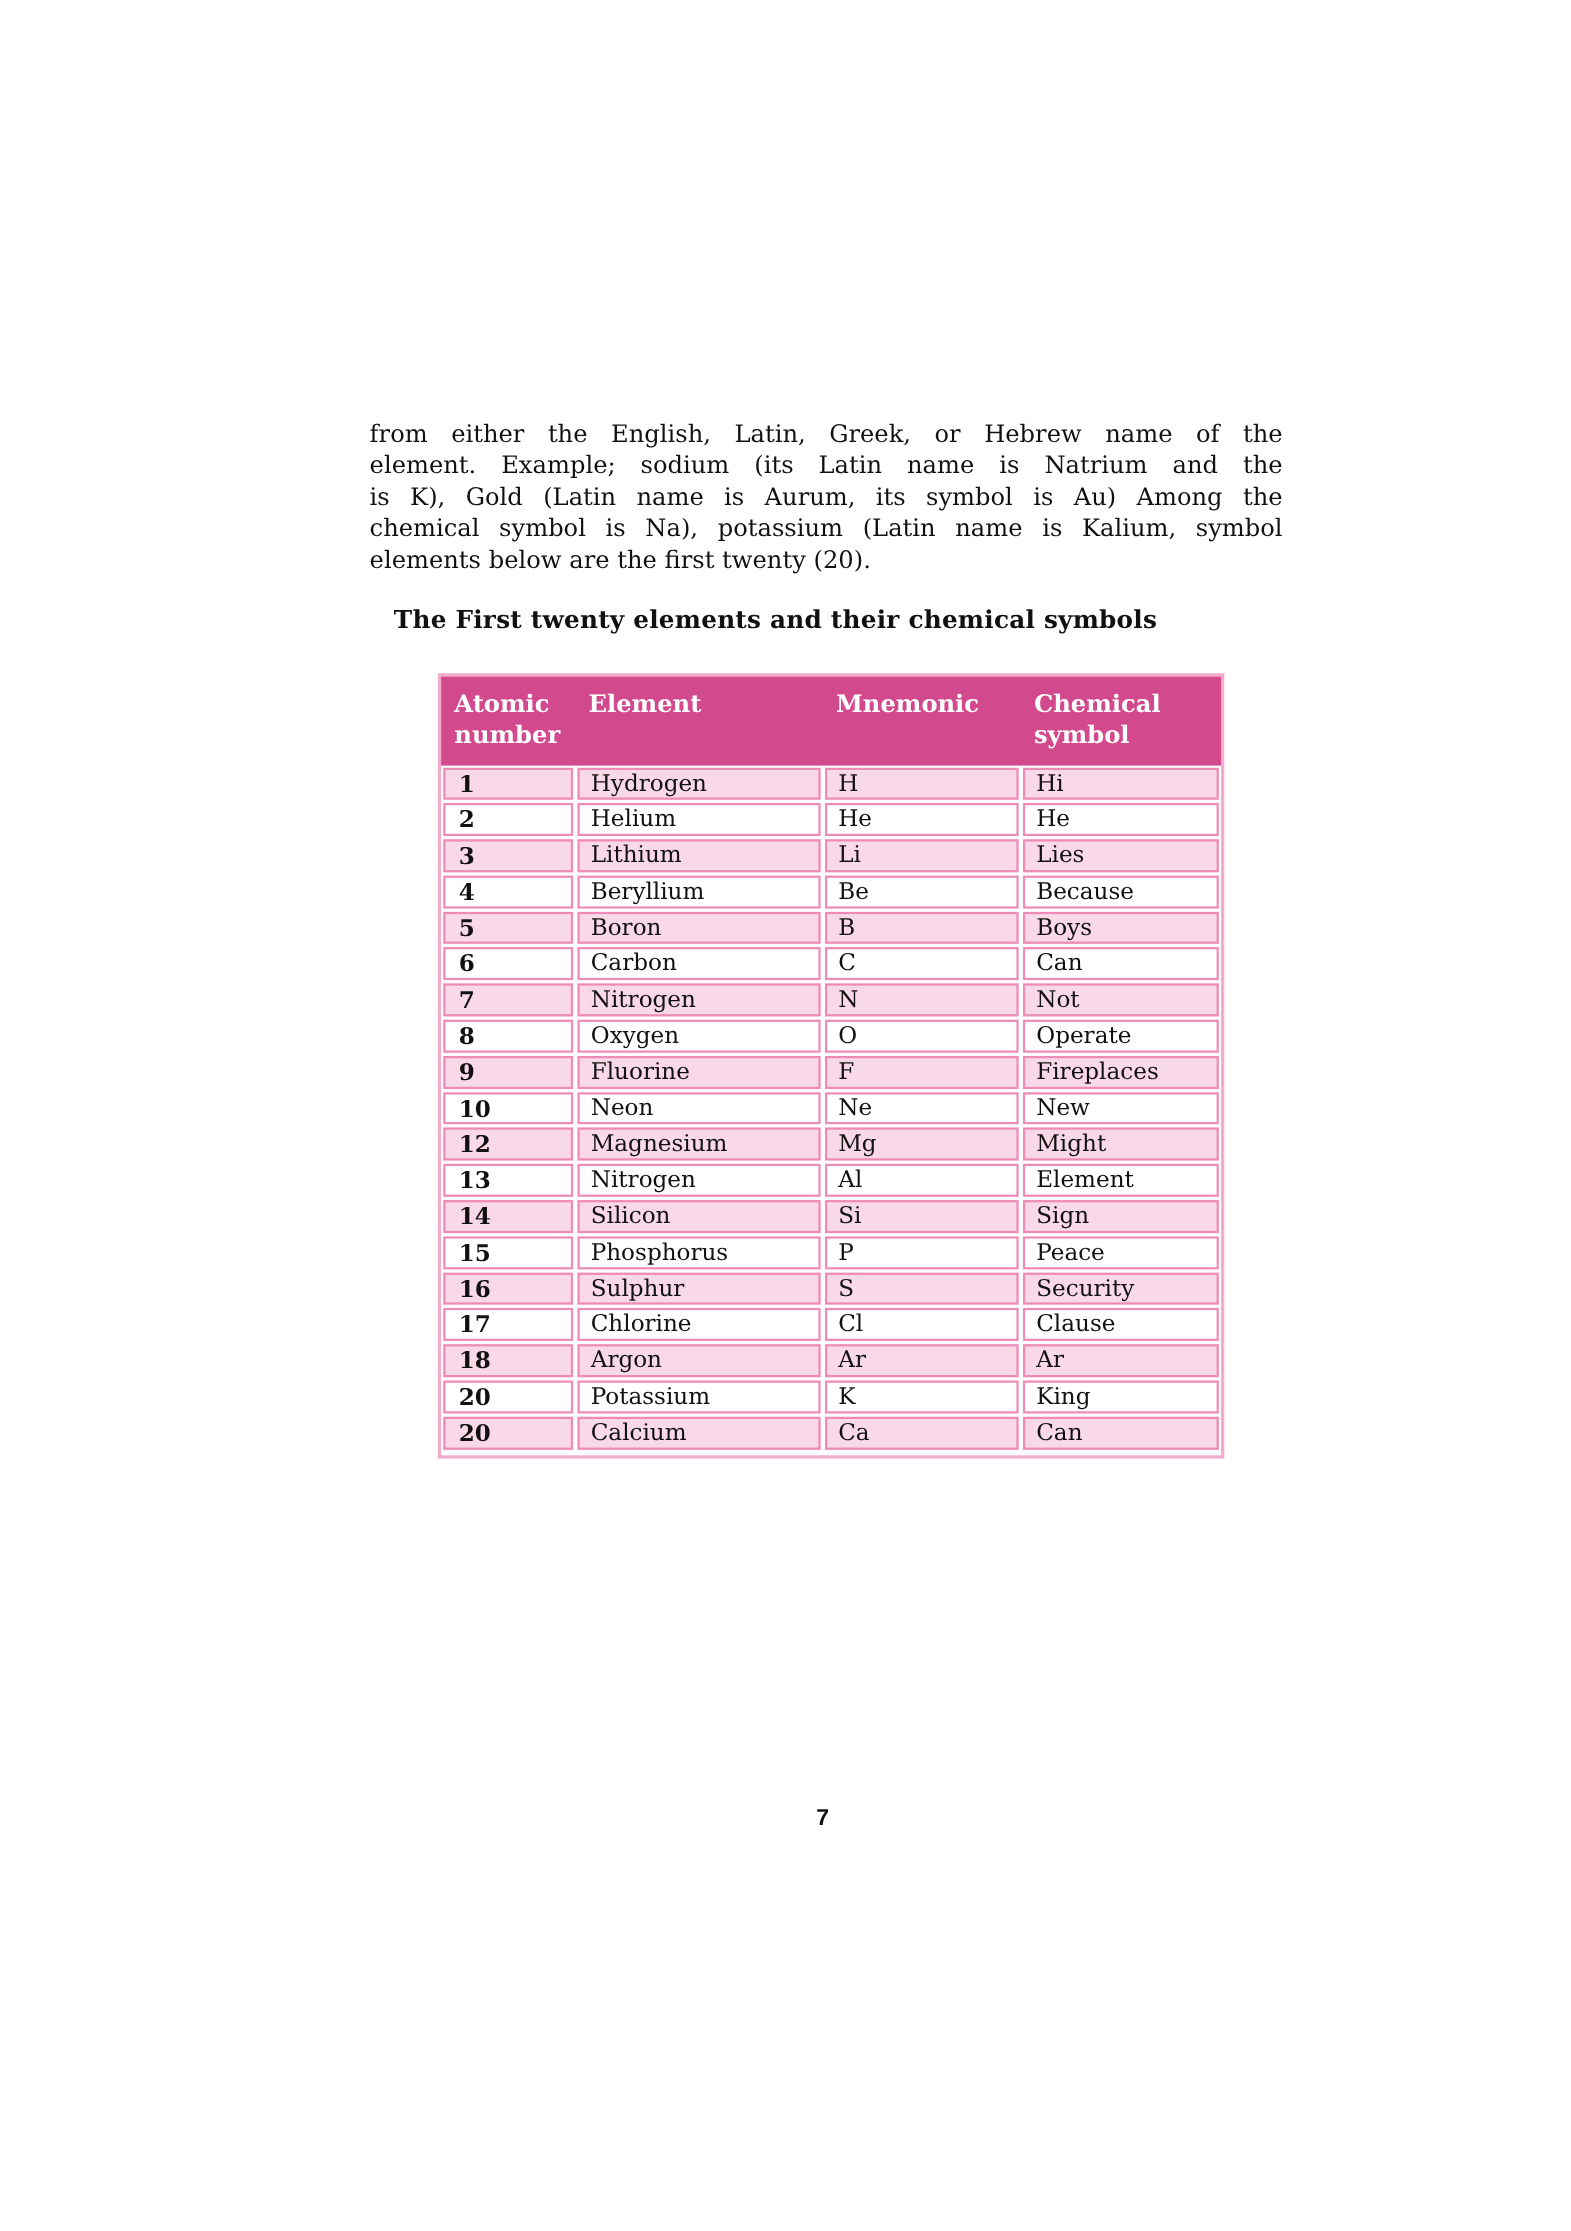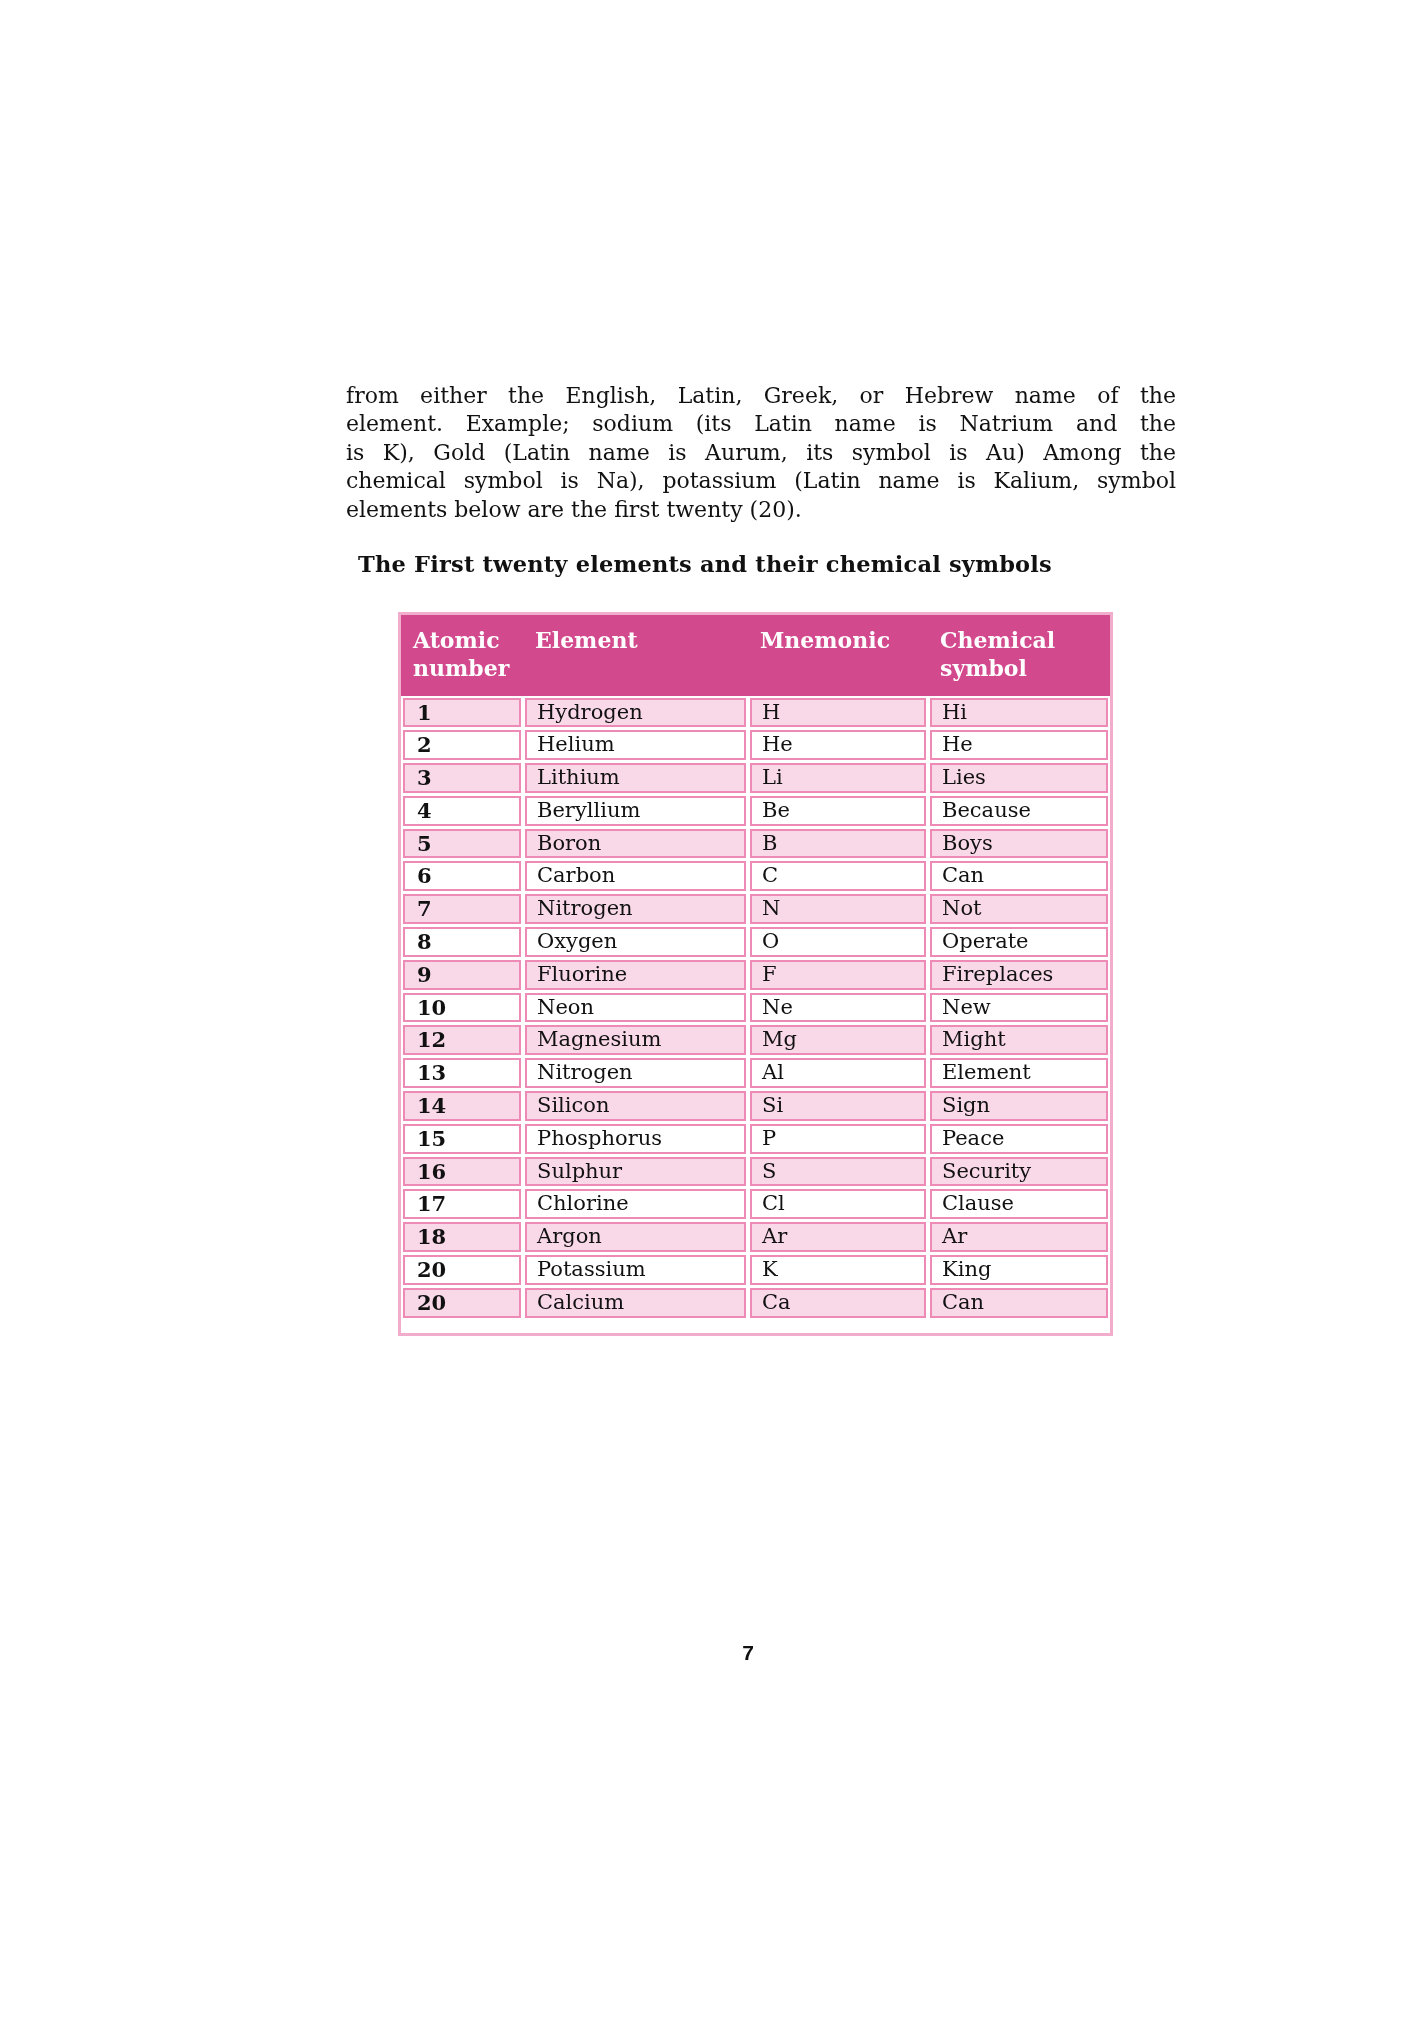--- a/index.html
+++ b/index.html
@@ -13,21 +13,21 @@
     height: 2028px;
     background: #ffffff;
     font-family: "DejaVu Serif", "Liberation Serif", serif;
     color: #111111;
     overflow: hidden;
   }
 
   
   .intro {
     position: absolute;
-    left: 346px;
+    left: 336px;
     top: 382px;
     width: 830px;
   }
   .intro .line {
     font-size: 22px;
     line-height: 28.4px;
     text-align: justify;
     text-align-last: justify;
     white-space: normal;
   }
@@ -49,21 +49,21 @@
 
   
   .elements-table {
     position: absolute;
     left: 398px;
     top: 612px;
     width: 715px;
     box-sizing: border-box;
     border: 3px solid var(--outer-border, #f3adcc);
     background: #ffffff;
-    padding-bottom: 14px;
+    padding-bottom: 4px;
   }
   .t-head {
     display: grid;
     grid-template-columns: 122px 225px 180px 182px;
     background: var(--header-bg, #d3498d);
     min-height: 81px;
     box-sizing: border-box;
   }
   .h-cell {
     padding: 11px 6px 0 12px;

